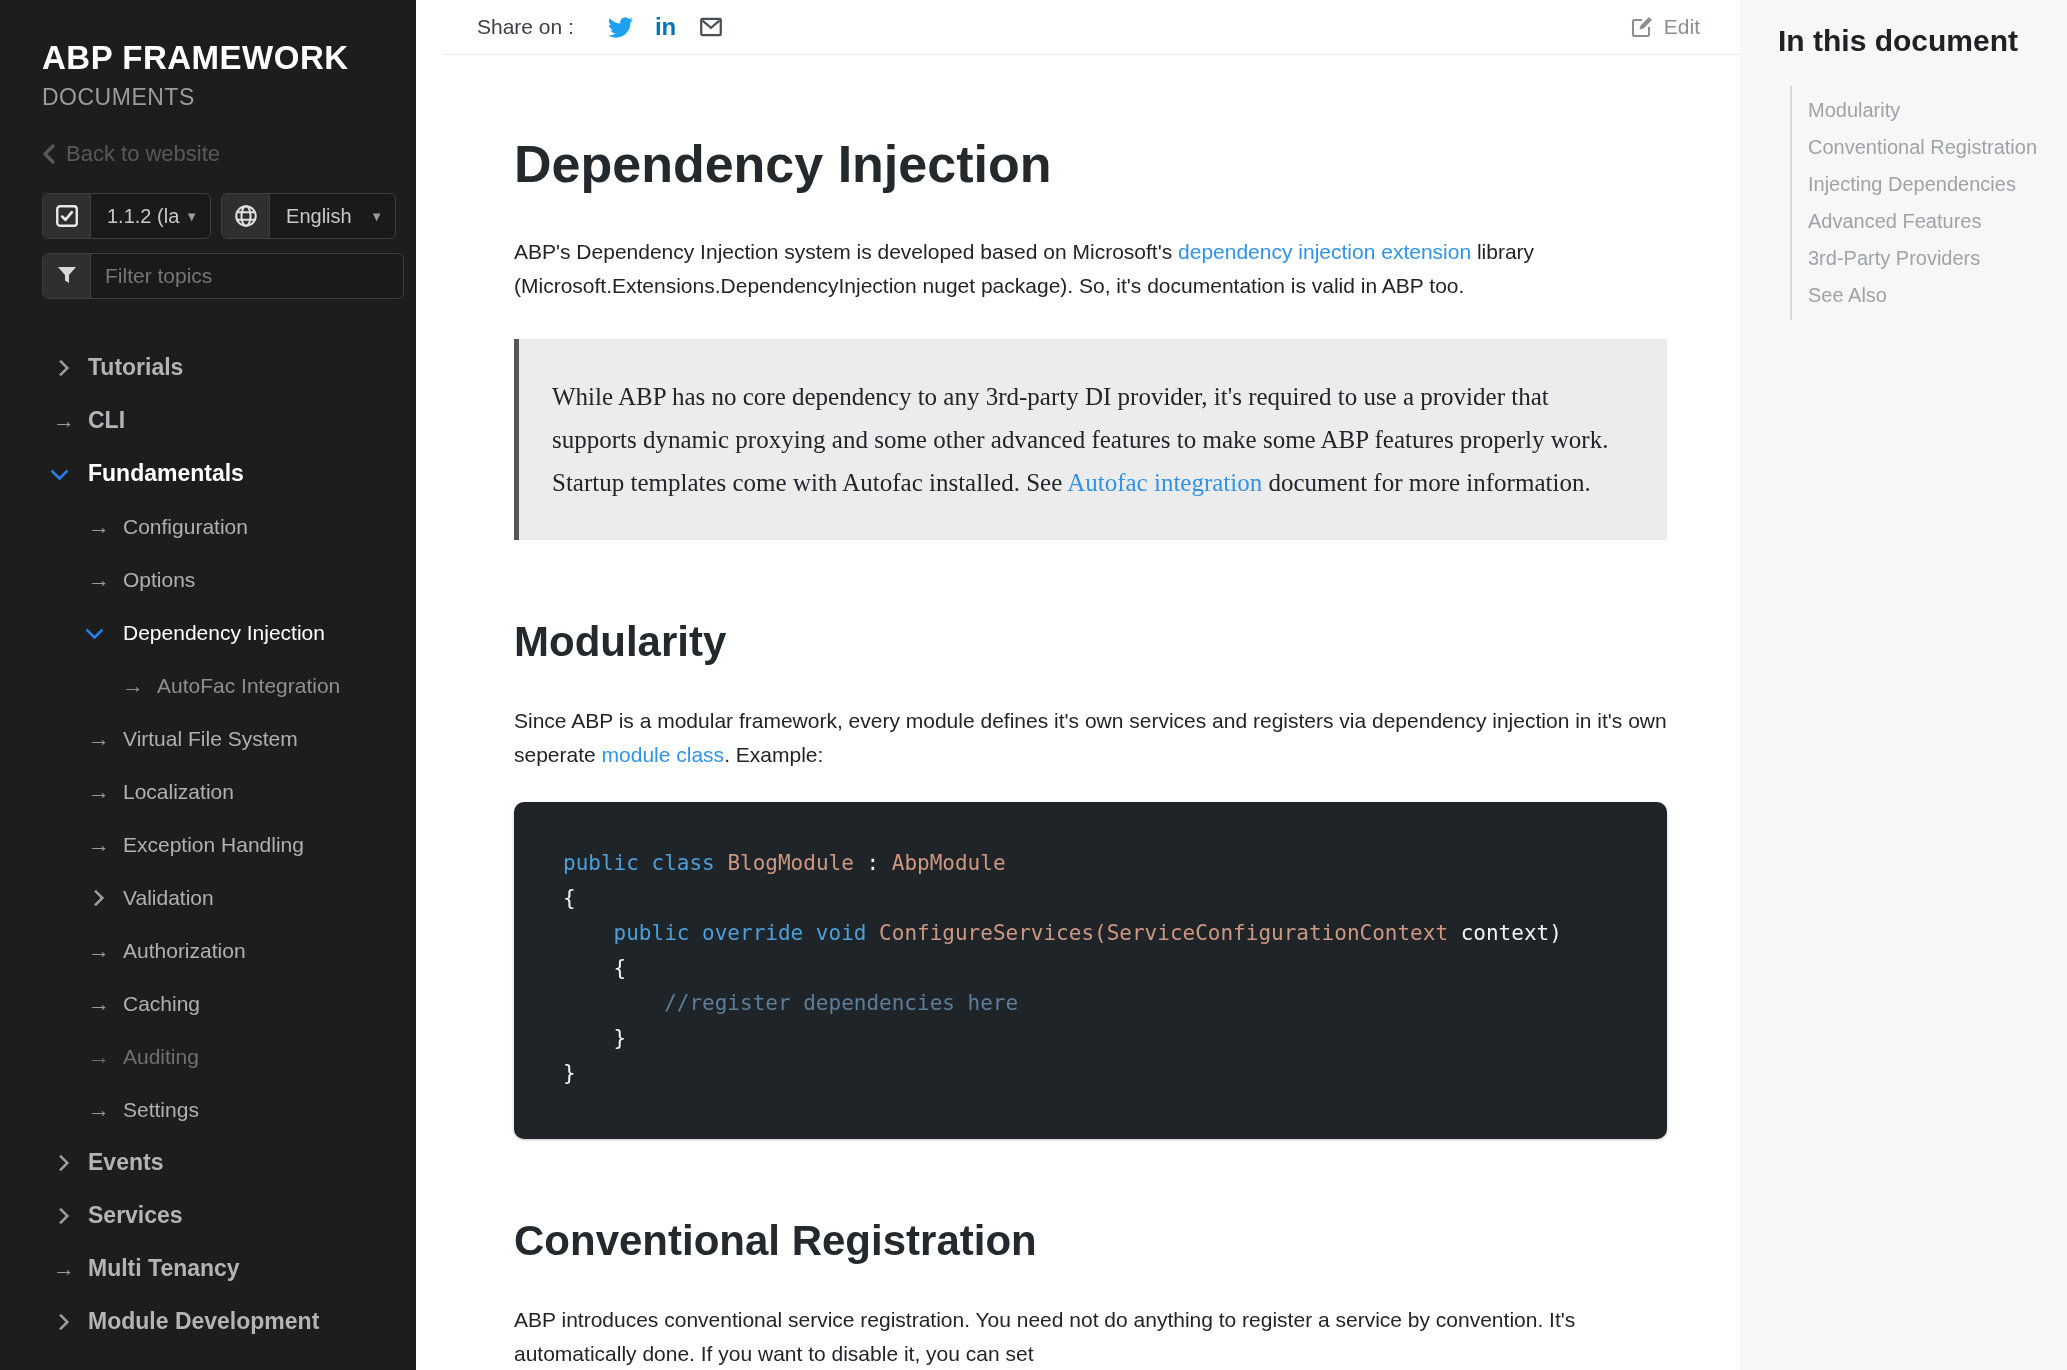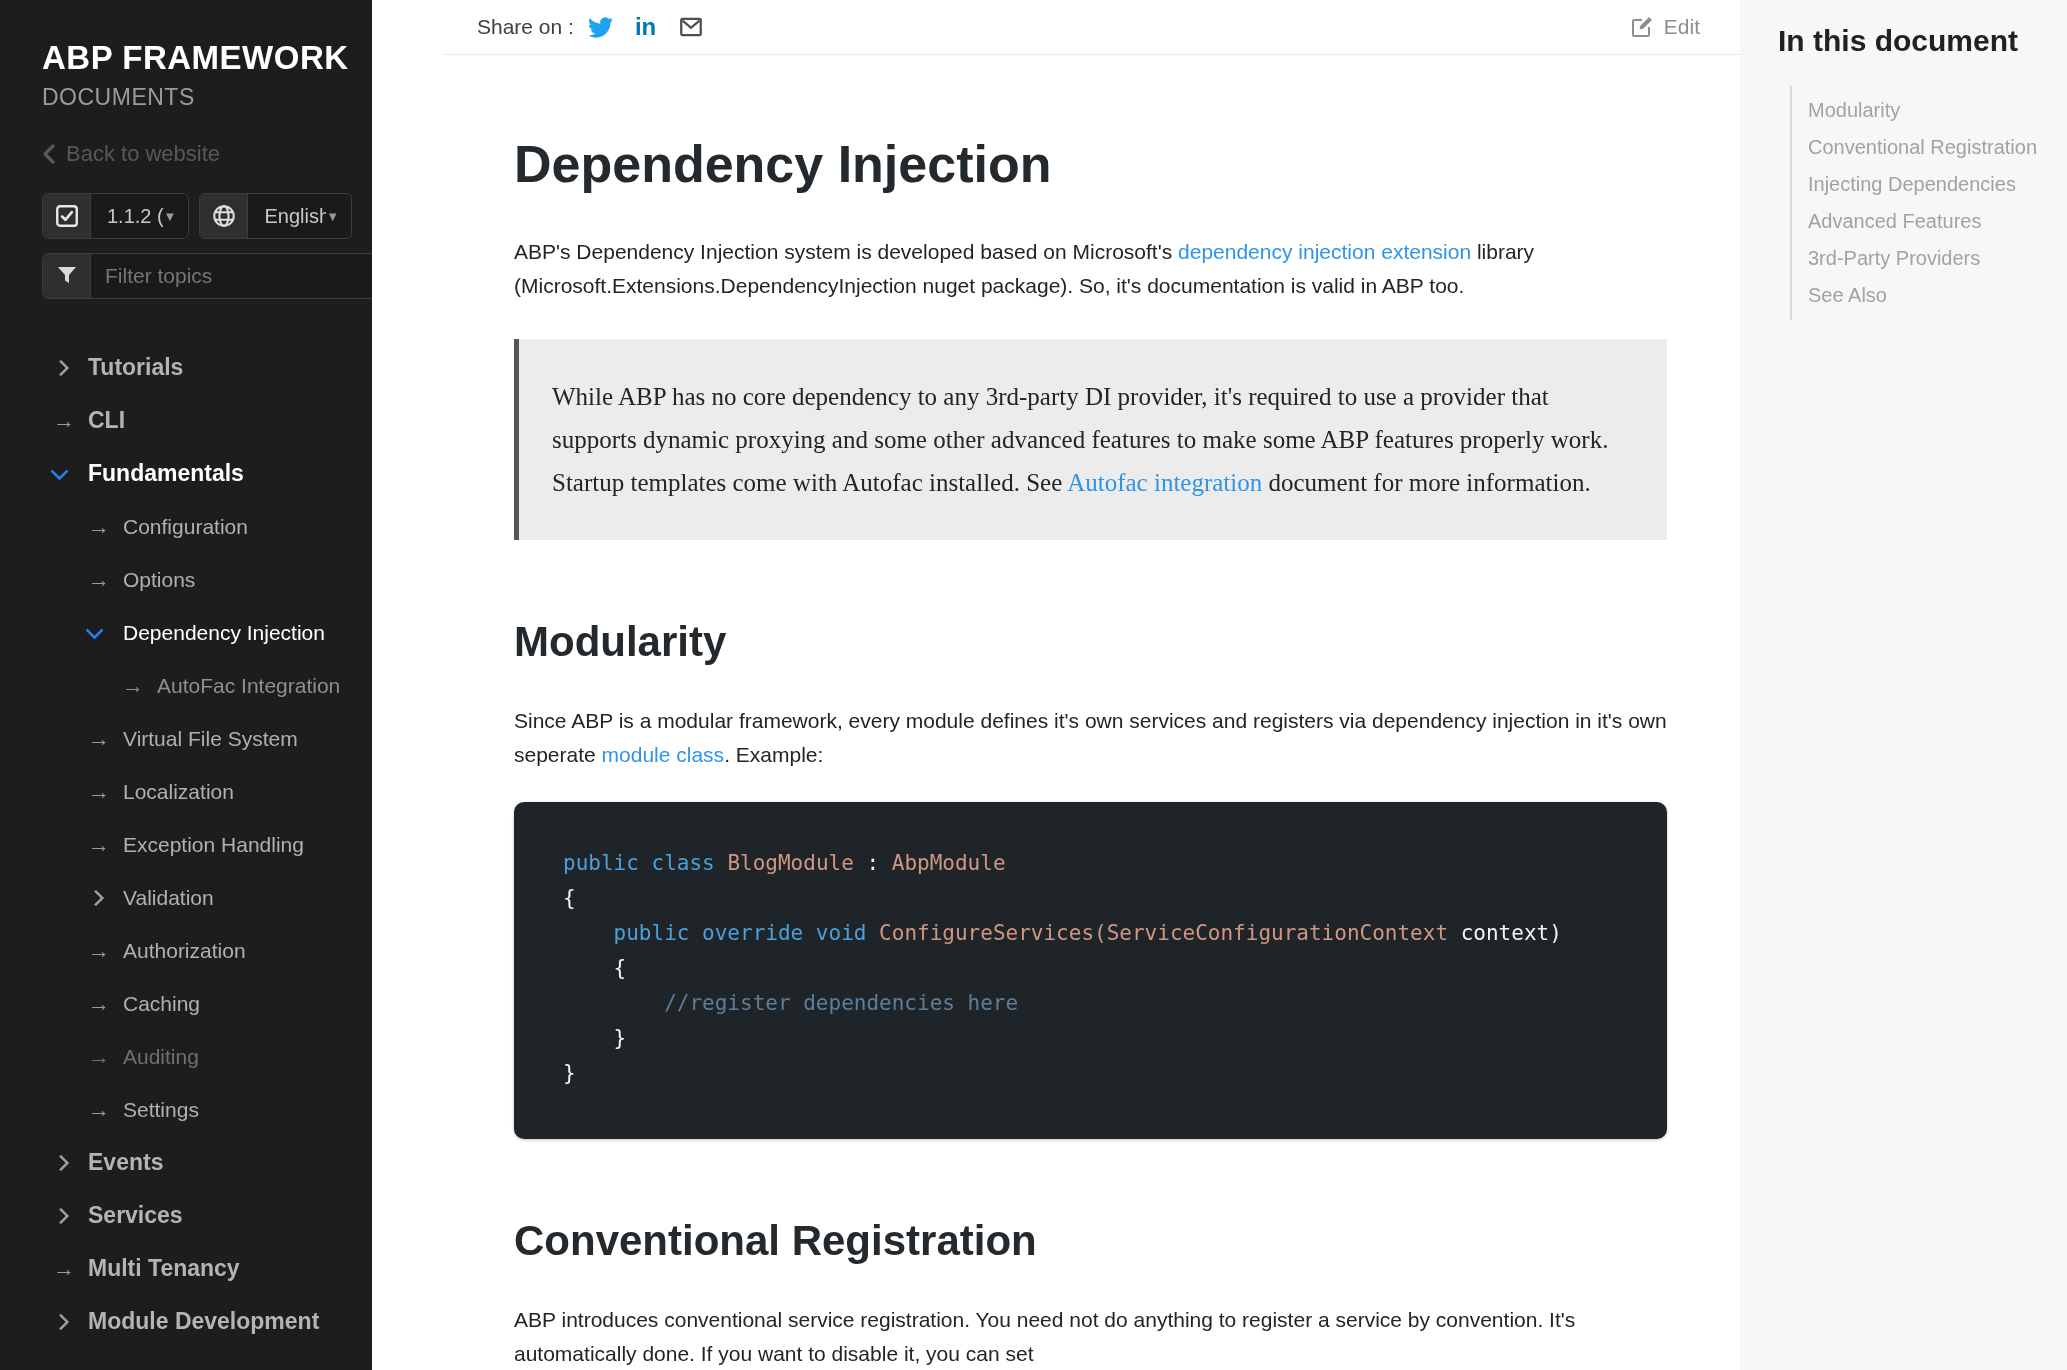--- a/index.html
+++ b/index.html
@@ -7,21 +7,21 @@
     --code-bg:#1f2428; --kw:#4ba0da; --ty:#ce9781; --cm:#5d7e9a; --pl:#f3f4f5;
     --inline-green:#28a745; --inline-bg:#eff0f1; --quote-bg:#ececec; --quote-border:#555555;
     --toc-bg:#f7f7f8; --sidebar-bg:#1d1d1d;
   }
   *{box-sizing:border-box;}
   html,body{margin:0;padding:0;}
   body{width:2067px;height:1370px;position:relative;overflow:hidden;background:#fff;
        font-family:"Liberation Sans",sans-serif;color:#212529;}
 
   
-  .sidebar{position:absolute;left:0;top:0;bottom:0;width:372px;background:var(--sidebar-bg);
+  .sidebar{position:absolute;left:0;top:0;bottom:0;width:416px;background:var(--sidebar-bg);
            padding:40px 20px 20px 42px;overflow:hidden;}
   .brand-title{color:#fff;font-size:33px;font-weight:700;letter-spacing:.5px;line-height:1.1;}
   .brand-subtitle{color:#9b9b9b;font-size:23px;margin-top:8px;letter-spacing:.5px;}
   .back-link{display:flex;align-items:center;gap:10px;color:#585858;font-size:22px;margin-top:30px;cursor:pointer;}
   .selects-row{display:flex;gap:10px;margin-top:26px;}
   .pill{display:flex;align-items:center;border:1px solid #3d3d3d;border-radius:6px;height:46px;
         background:#1a1a1a;overflow:hidden;}
   .pill .icon-seg{width:48px;align-self:stretch;background:#2d2f30;display:flex;align-items:center;
         justify-content:center;border-right:1px solid #3d3d3d;flex:0 0 48px;}
   .pill .val{color:#c8c8c8;font-size:20px;padding:0 10px 0 16px;white-space:nowrap;overflow:hidden;}
@@ -49,21 +49,21 @@
             border-bottom:3px solid currentColor;transform:rotate(-45deg);display:block;margin-left:2px;border-radius:1px;}
   .nav-icon.chevron-down{color:var(--accent-chevron);}
   .nav-icon.chevron-down::before{content:'';width:10px;height:10px;border-right:3px solid currentColor;
             border-bottom:3px solid currentColor;transform:rotate(45deg);display:block;margin-top:-5px;border-radius:1px;}
   .nav-label{margin-left:9px;white-space:nowrap;}
 
   
   .main{position:absolute;left:444px;right:327px;top:0;bottom:0;background:#fff;overflow:hidden;}
   .main-header{height:55px;border-bottom:1px solid #eaeaea;display:flex;align-items:center;
                padding:0 40px 0 33px;}
-  .share-label{font-size:21px;color:#3c4146;margin-right:14px;}
+  .share-label{font-size:21px;color:#3c4146;margin-right:34px;}
   .share-icons{display:flex;align-items:center;gap:22px;}
   .share-icons .in-badge{color:var(--linkedin);font-weight:700;font-size:24px;line-height:1;}
   .edit-link{margin-left:auto;display:flex;align-items:center;gap:10px;color:#8a8f94;font-size:21px;cursor:pointer;}
 
   .article{padding:52px 73px 0 70px;}
   .doc-h1{font-size:52px;font-weight:600;color:#24292d;margin:28px 0 40px 0;line-height:1.15;}
   .doc-p{font-size:21px;line-height:1.62;color:#212529;margin:0 0 24px 0;}
   .doclink{color:var(--link);text-decoration:none;cursor:pointer;}
   .note-quote{background:var(--quote-bg);border-left:5px solid var(--quote-border);
               margin:36px 0 0 0;padding:36px 40px 36px 33px;font-size:25px;line-height:1.72;color:#212529;font-family:Liberation Serif, serif;}

